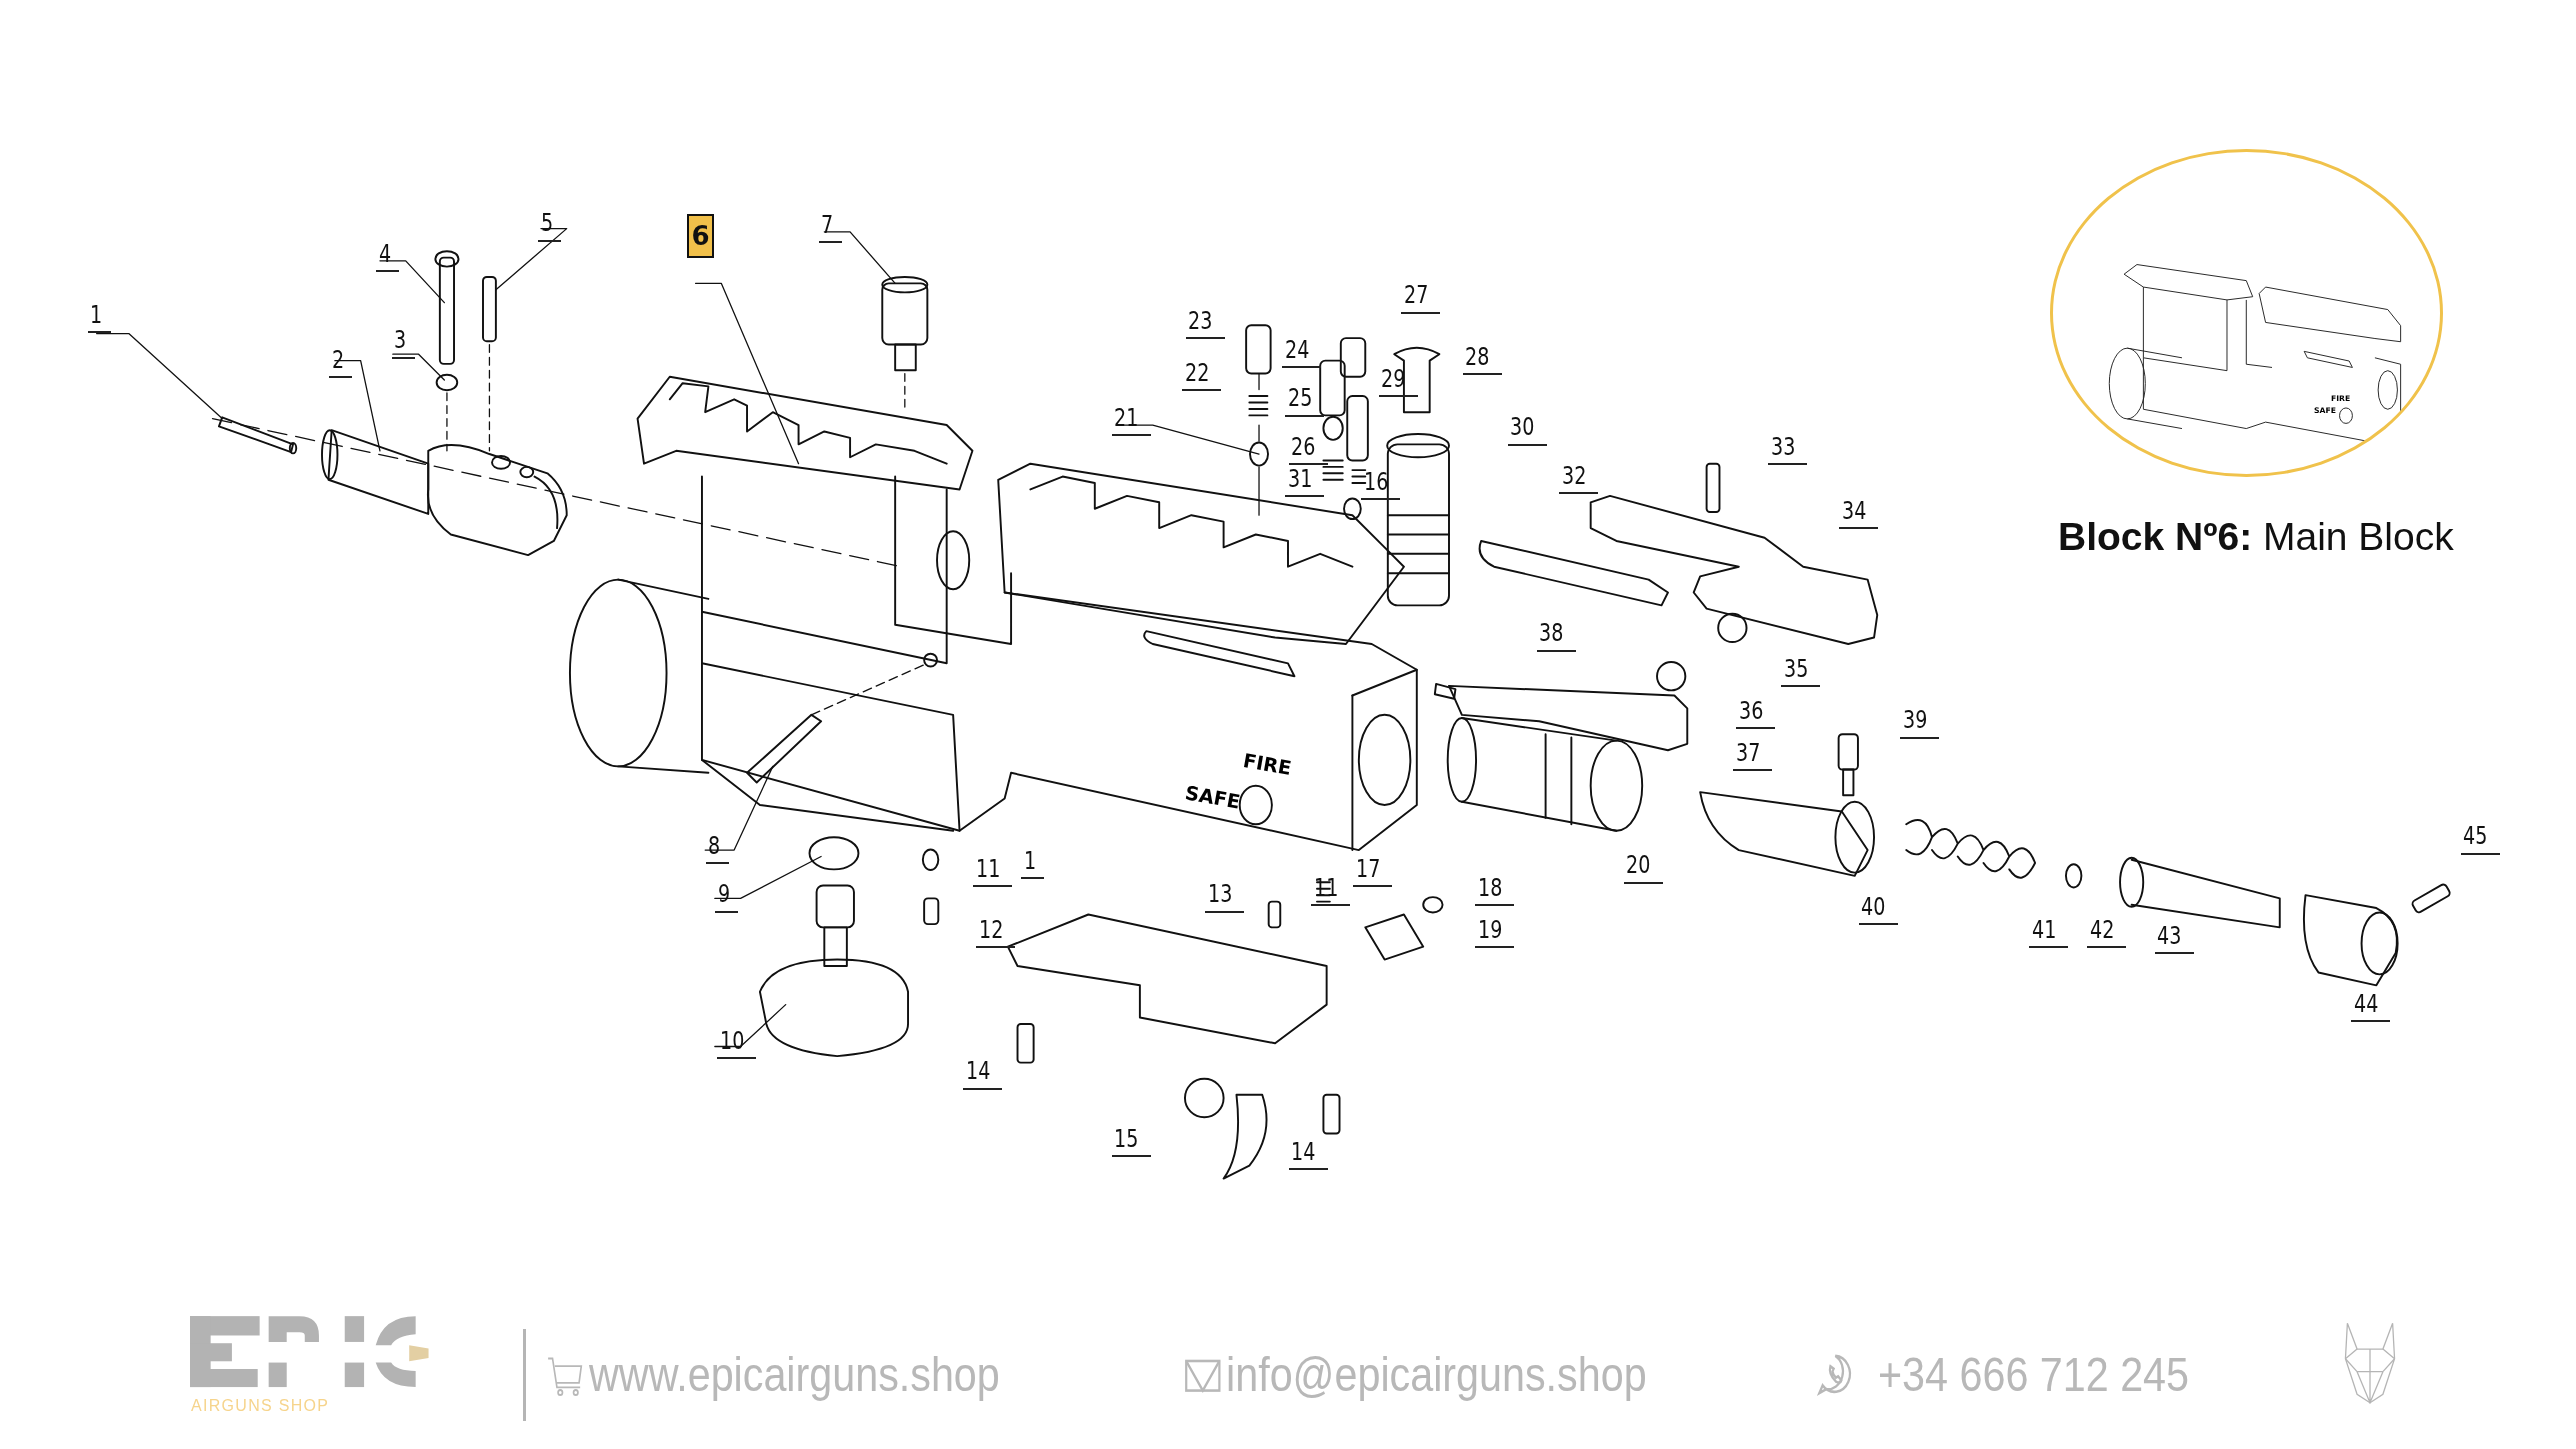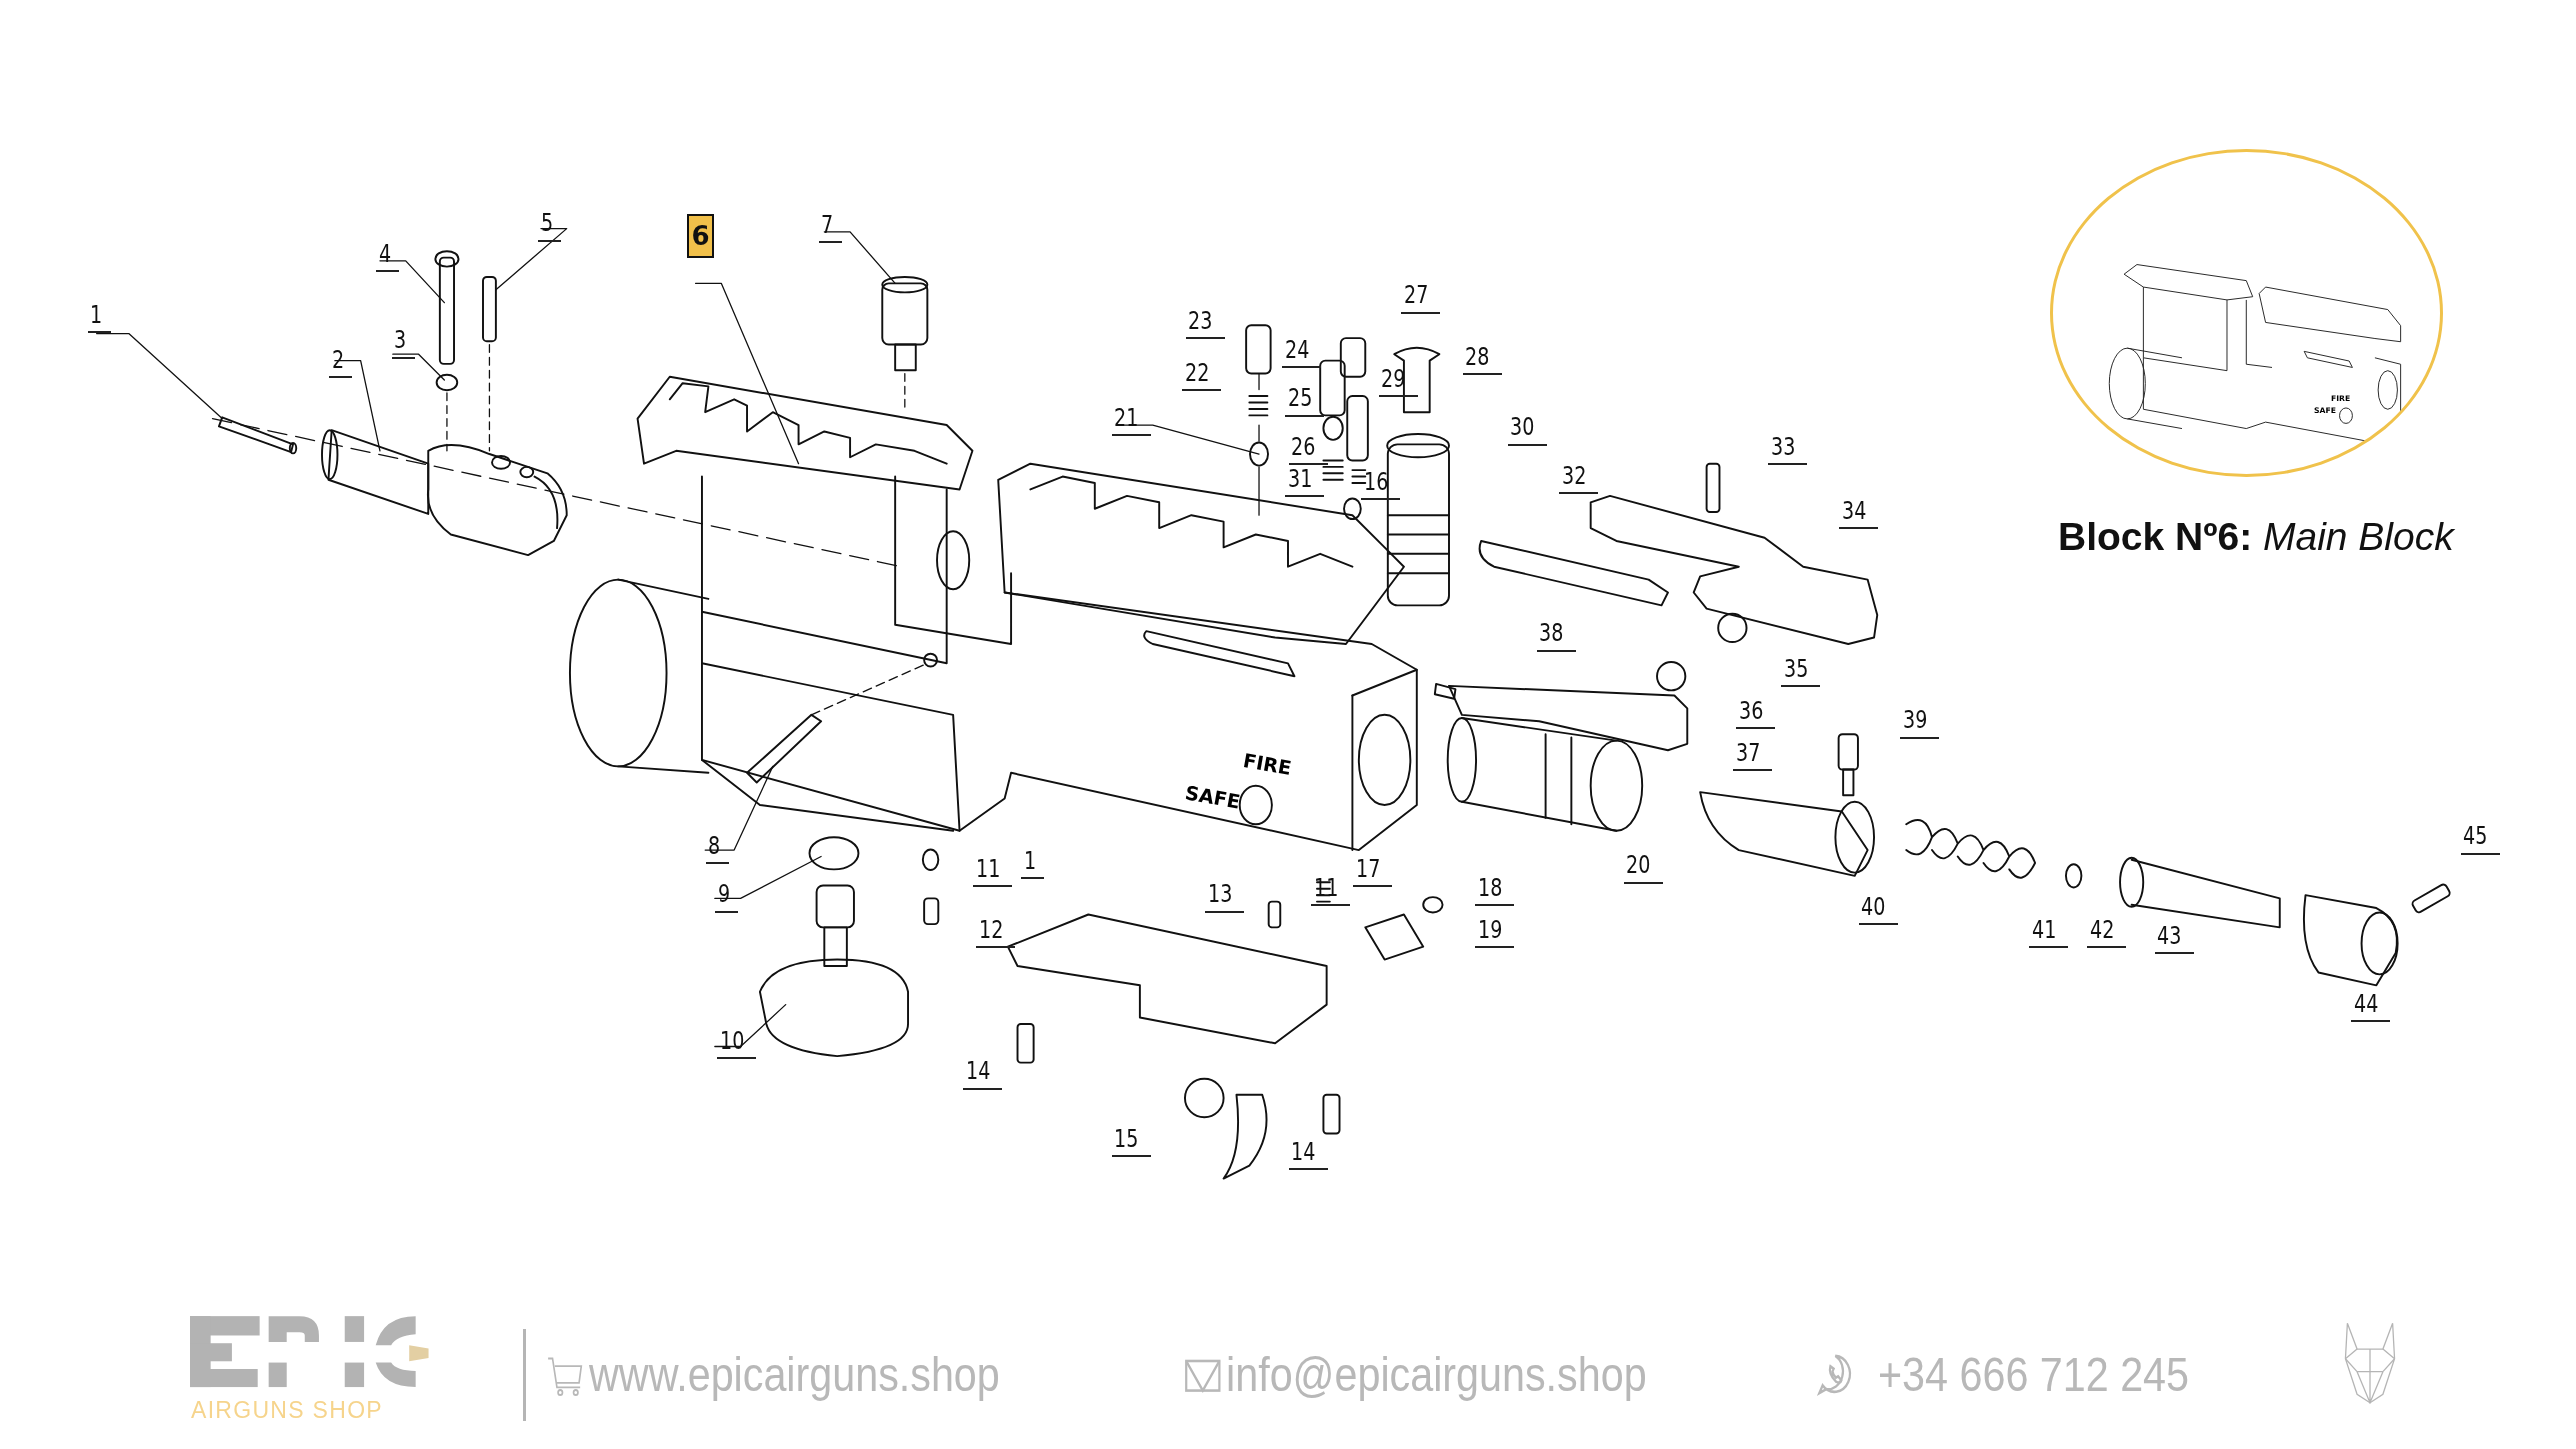--- a/index.html
+++ b/index.html
@@ -5,21 +5,21 @@
   html, body { margin:0; padding:0; background:#ffffff; }
   body { width:2576px; height:1449px; position:relative; overflow:hidden; font-family:"Liberation Sans", sans-serif; }
   #diagram { position:absolute; left:0; top:0; width:2576px; height:1449px; }
   .lbl { position:absolute; font-family:"DejaVu Sans", sans-serif; font-size:24.5px; color:#111; transform:scaleX(0.78); transform-origin:left top; line-height:1; }
   .lbl-under { position:absolute; height:1.9px; background:#222; }
   .part6 { position:absolute; left:687px; top:214px; width:23px; height:40px; background:#f1c04a; border:2.6px solid #111; display:flex; align-items:center; justify-content:center; font-weight:bold; font-size:26px; font-family:"DejaVu Sans", sans-serif; color:#111; }
   .inset { position:absolute; left:2050px; top:149px; width:393px; height:328px; border:3.9px solid #f0c24b; border-radius:50%; box-sizing:border-box; background:#fff; overflow:hidden; }
   .caption { position:absolute; left:2058px; top:515px; font-size:39px; color:#111; font-family:"Liberation Sans", sans-serif; white-space:nowrap; }
   .caption b { font-weight:bold; }
   .logo { position:absolute; left:190px; top:1316px; width:245px; height:97px; }
-  .logo-sub { position:absolute; left:191px; top:1397px; font-size:23px; color:#f6d48c; letter-spacing:1.3px; font-family:"Liberation Sans", sans-serif; }
+  .logo-sub { position:absolute; left:191px; top:1397px; font-size:16px; color:#f6d48c; letter-spacing:1.3px; font-family:"Liberation Sans", sans-serif; }
   .vsep { position:absolute; left:523px; top:1329px; width:2.6px; height:92px; background:#b5b5b5; }
   .contact { position:absolute; top:1347px; font-size:48px; color:#b8b8b8; font-family:"Liberation Sans", sans-serif; white-space:nowrap; transform:scaleX(0.86); transform-origin:left top; display:flex; align-items:center; gap:3.9px; }
   .ico { display:inline-block; width:45px; height:45px; }
   .wolf { position:absolute; left:2344px; top:1320px; width:52px; height:84px; }
 </style>
 </head>
 <body>
 
 <svg id="diagram" viewBox="0 0 4000 2250" xmlns="http://www.w3.org/2000/svg" fill="none" stroke="#111" stroke-width="3" stroke-linejoin="round" stroke-linecap="round">
 
@@ -284,21 +284,21 @@
     <ellipse cx="115" cy="360" rx="28" ry="55"></ellipse>
     <path d="M115 305 L200 320 M115 415 L200 430"></path>
     <ellipse cx="520" cy="370" rx="15" ry="30"></ellipse>
     <ellipse cx="455" cy="410" rx="10" ry="12"></ellipse>
     <path d="M390 310 L460 325 L465 335 L395 320 Z"></path>
   </svg>
   <div style="position:absolute;left:278px;top:242px;font-size:7.7px;font-weight:bold;font-family:'DejaVu Sans',sans-serif;">FIRE</div>
   <div style="position:absolute;left:261px;top:254px;font-size:7.7px;font-weight:bold;font-family:'DejaVu Sans',sans-serif;">SAFE</div>
 </div>
 <div class="caption">
-  <b>Block Nº6:</b><span style="white-space:pre;font-style:italic;"> Main Block</span>
+  <b>Block Nº6:</b><span style="white-space:pre;"> Main Block</span>
 </div>
 
 <div>
   <svg class="logo" viewBox="0 0 380 150">
     <g fill="#b3b3b3">
       <rect x="0" y="0" width="108" height="30"></rect>
       <rect x="0" y="0" width="32" height="110"></rect>
       <rect x="0" y="42" width="65" height="28"></rect>
       <rect x="0" y="82" width="105" height="28"></rect>
       <path d="M122 0 L170 0 Q200 0 200 30 L200 40 L178 40 L178 30 Q178 25 170 25 L150 25 L150 40 L122 40 Z"></path>

